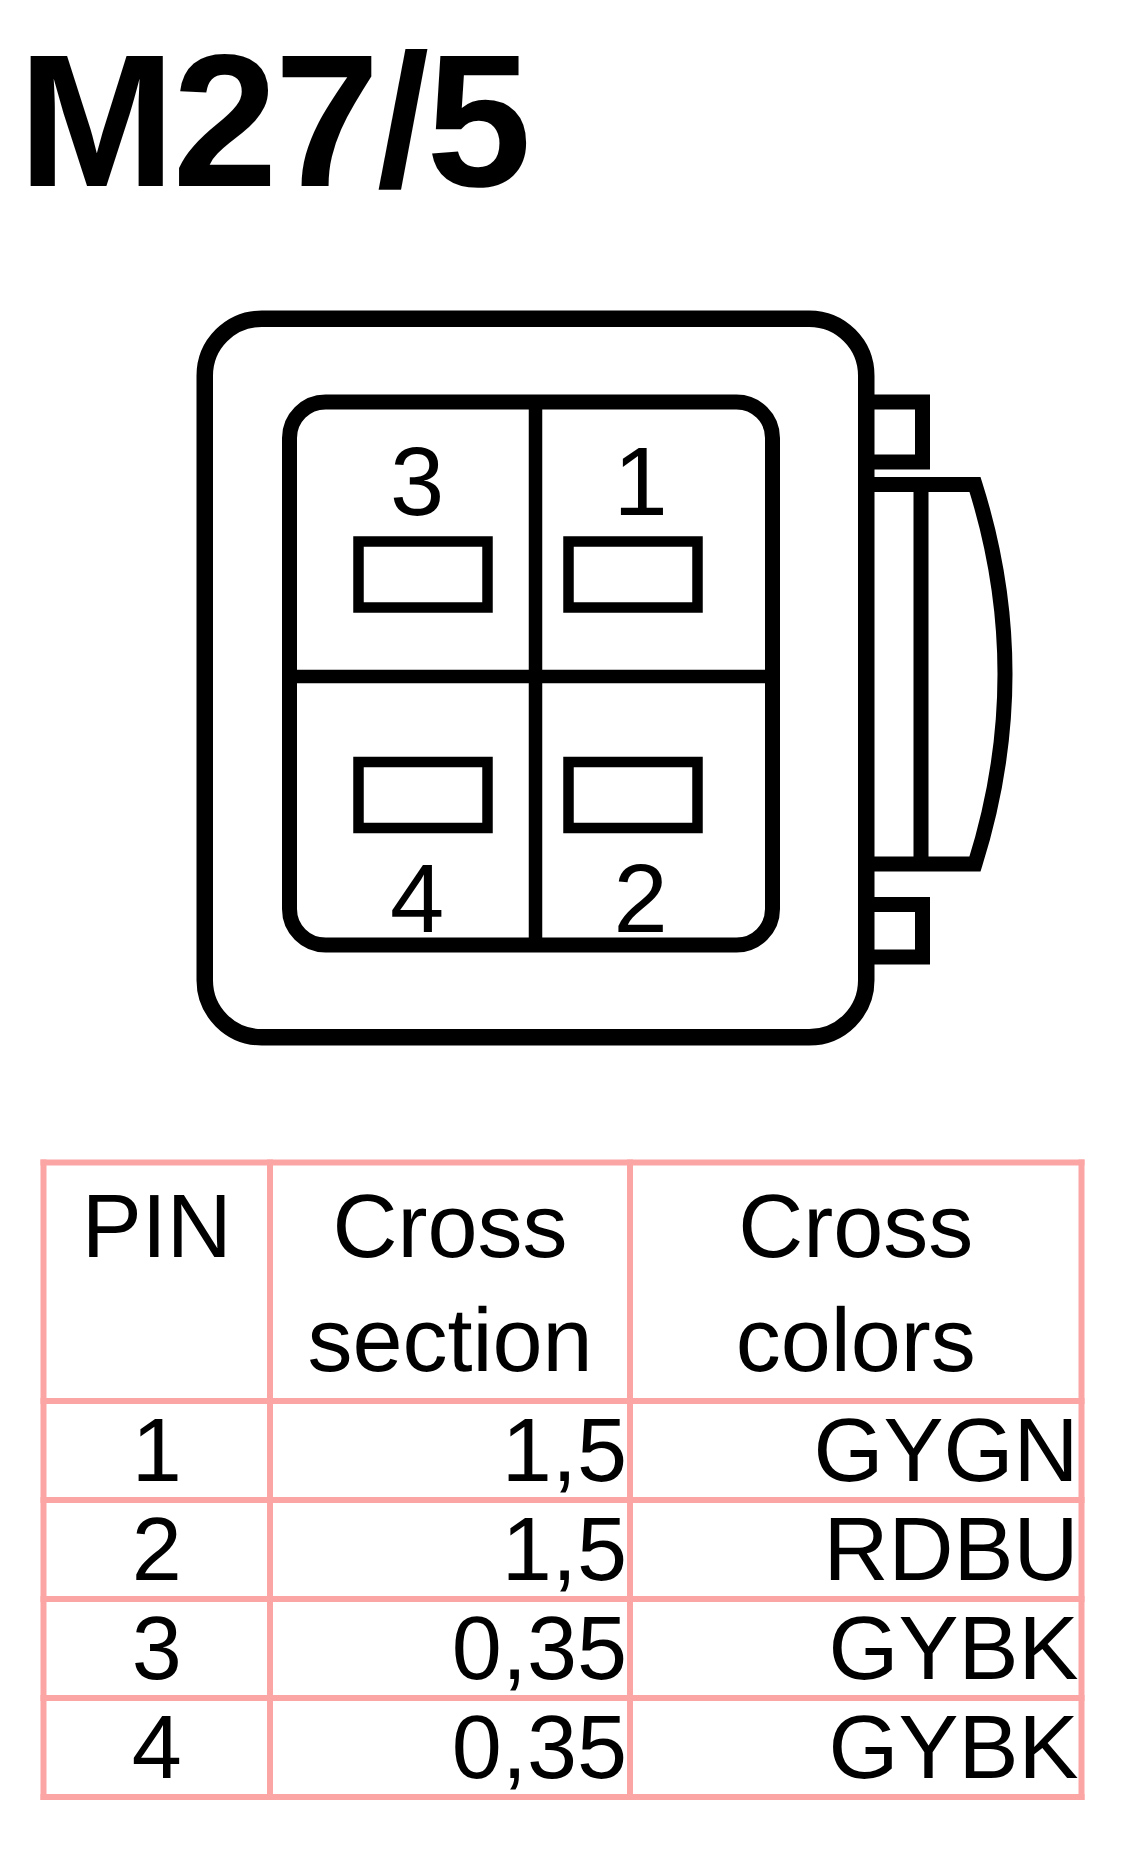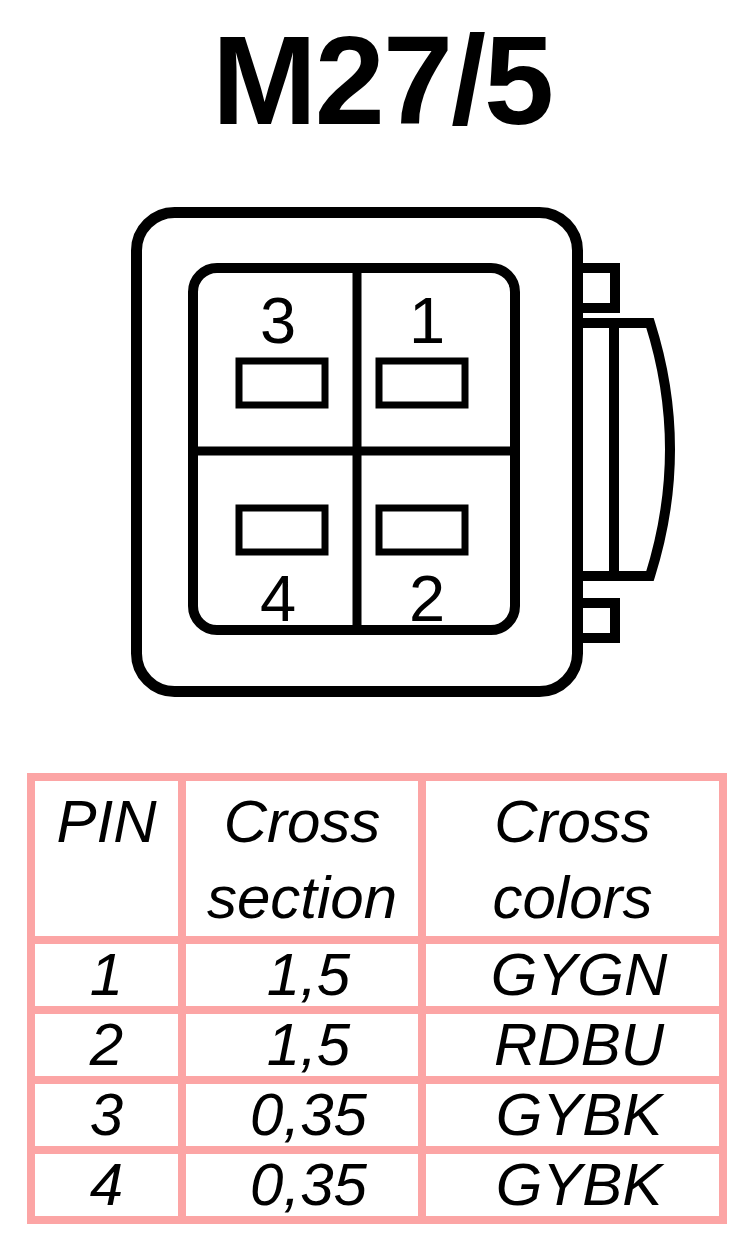--- a/index.html
+++ b/index.html
@@ -15,21 +15,20 @@
     font-family: "Liberation Sans", sans-serif;
     color: #000000;
   }
   .title {
     position: absolute;
     top: 18px;
     left: 0;
     width: 100%;
     box-sizing: border-box;
     padding-left: 12px;
-    text-align: center;
     font-size: 126px;
     font-weight: bold;
     line-height: 1;
     letter-spacing: -2px;
     white-space: nowrap;
   }
   .connector-svg {
     position: absolute;
     top: 0;
     left: 0;
@@ -37,42 +36,41 @@
   .pin-table {
     position: absolute;
     left: 27px;
     top: 773px;
     width: 692px;
     border-collapse: collapse;
     table-layout: fixed;
     font-size: 60px;
   }
   .pin-table th, .pin-table td {
-    border: 8px solid #fca5a5;
+    border: 4px solid #fca5a5;
     padding: 0;
     font-weight: normal;
-    font-style: italic;
   }
   .pin-table th {
     height: 142px;
     vertical-align: top;
     text-align: center;
     padding-top: 3px;
     line-height: 76px;
   }
   .pin-table td {
     height: 60px;
     line-height: 62px;
     vertical-align: middle;
   }
   .pin-cell {
     text-align: center;
   }
   .value-cell {
-    text-align: center;
+    text-align: right;
     padding-left: 13px !important;
   }
 </style>
 </head>
 <body>
 
 <div class="title">M27/5</div>
 
 <svg class="connector-svg" width="752" height="760" viewBox="0 0 752 760">
 

